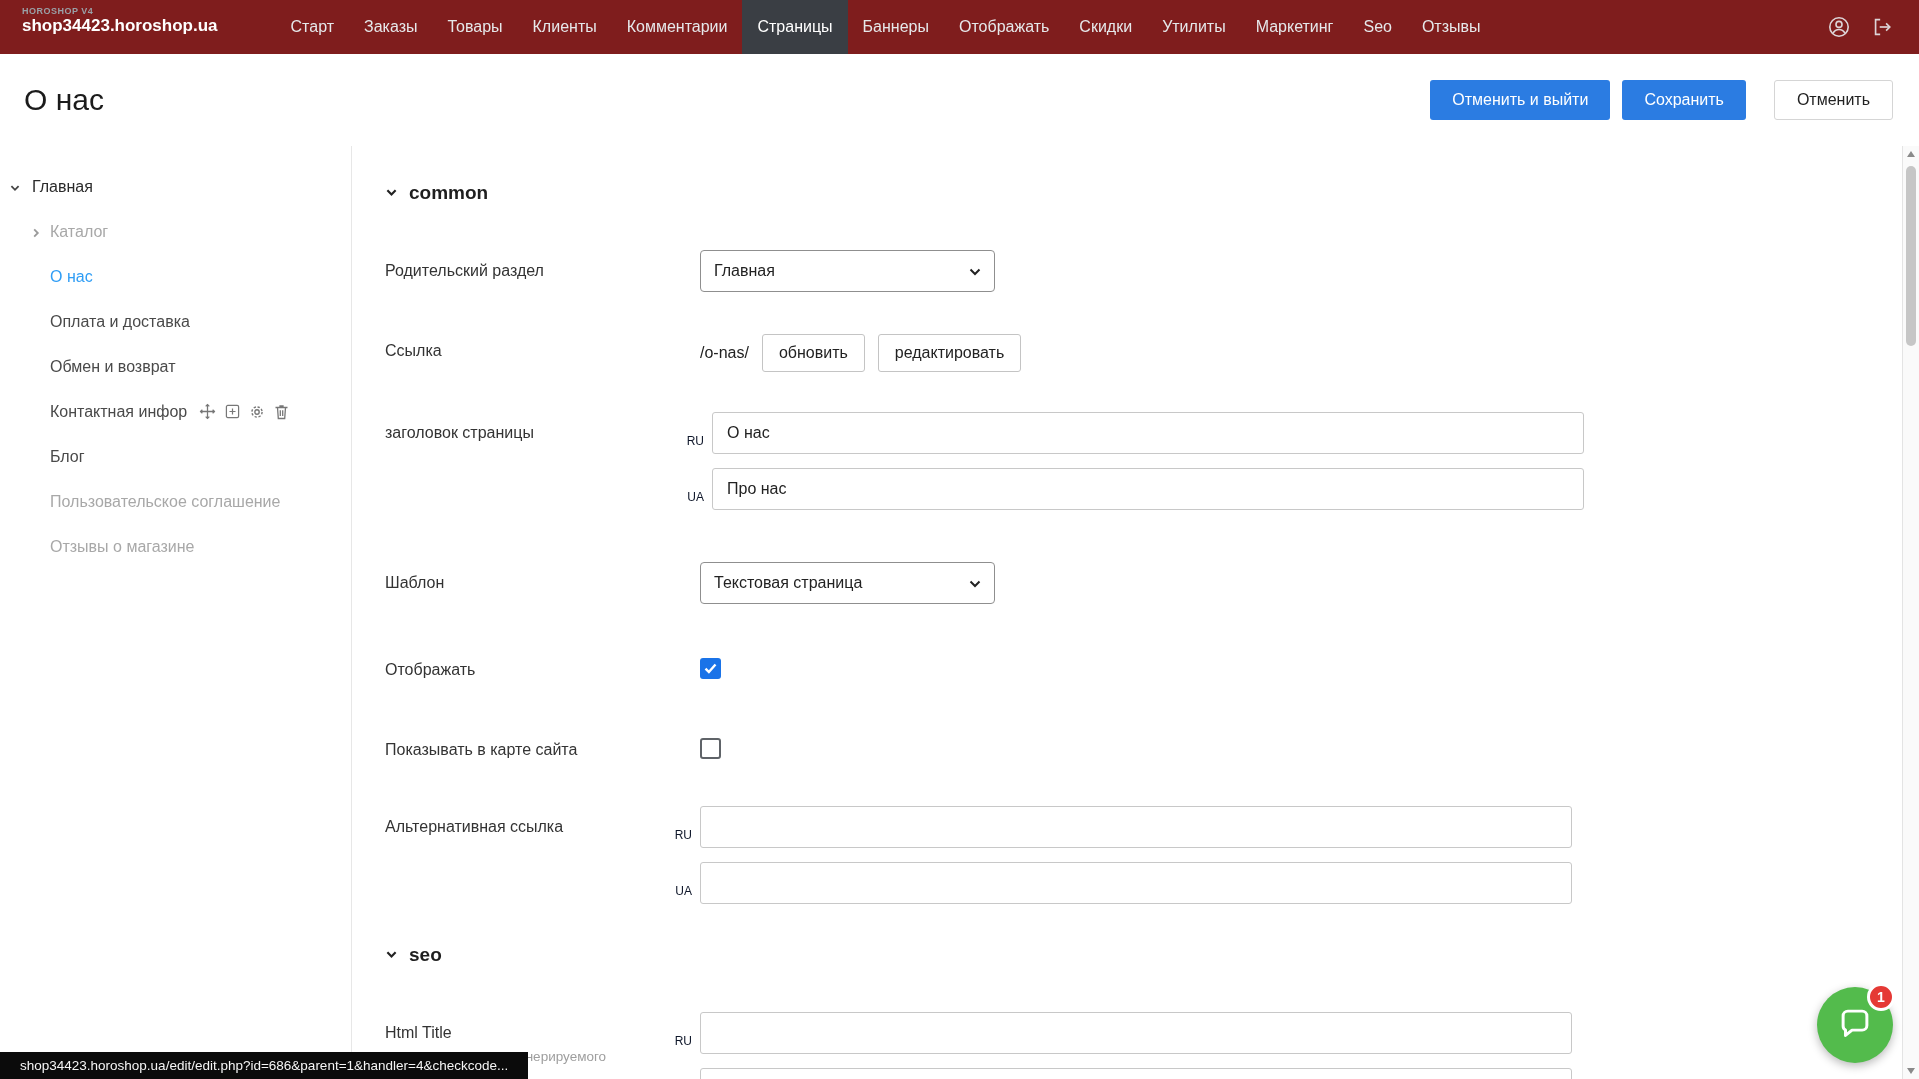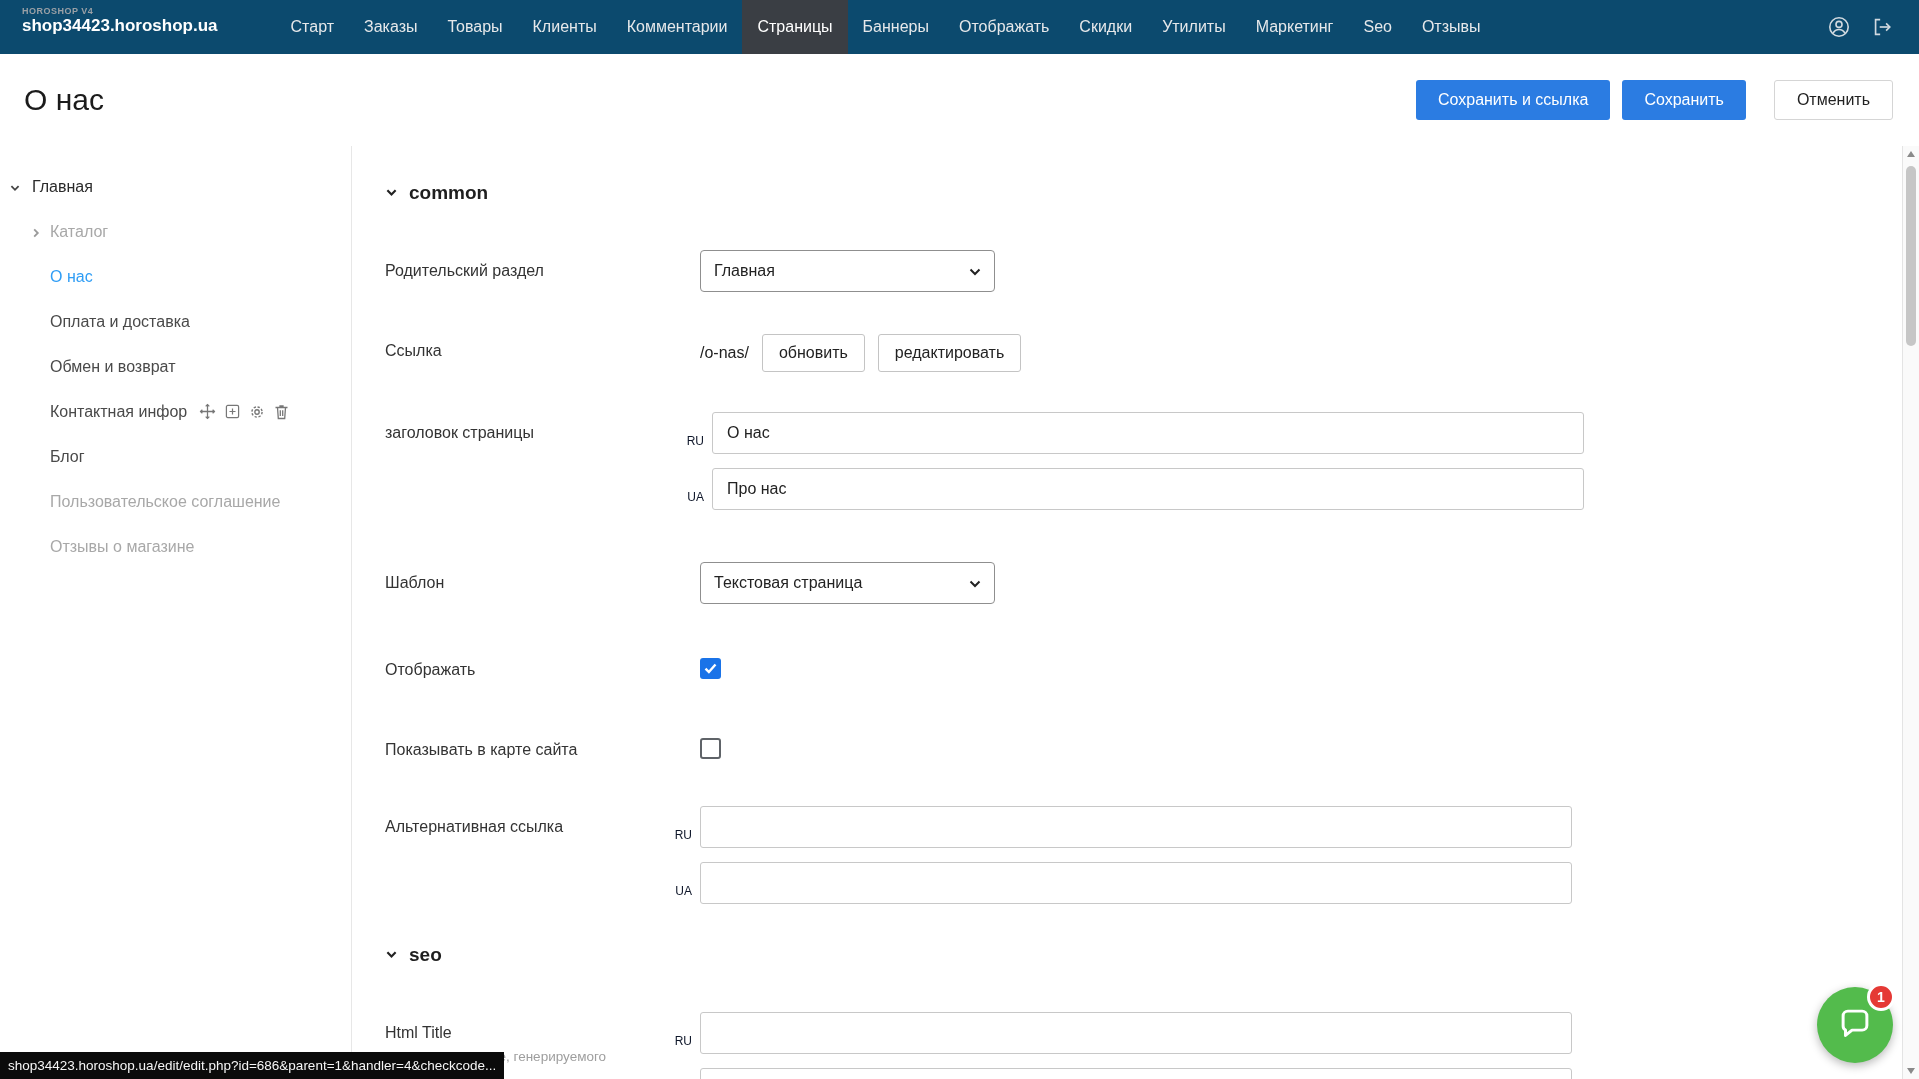--- a/index.html
+++ b/index.html
@@ -4,21 +4,21 @@
 <title>О нас</title>
 <style>
   * { box-sizing: border-box; }
   html,body { margin:0; padding:0; }
   body {
     width:1919px; height:1079px; overflow:hidden; position:relative;
     background:#fff; font-family:"Liberation Sans","DejaVu Sans",sans-serif; color:#222;
   }
 
   
-  .topbar { height:54px; background:#0c4a6e; display:flex; align-items:stretch; color:#fff; }
+  .topbar { height:54px; background:#7f1d1d; display:flex; align-items:stretch; color:#fff; }
   .logo { padding:7px 0 0 22px; line-height:1.1; cursor:pointer; }
   .logo-top { font-size:9px; color:#9aa0a6; letter-spacing:.5px; font-weight:700; }
   .logo-domain { font-size:17px; font-weight:700; color:#fff; }
   .topnav { display:flex; align-items:stretch; margin-left:58px; }
   .navitem { display:flex; align-items:center; padding:0 15px; font-size:16px; color:#e6e8ea; cursor:pointer; white-space:nowrap; }
   .navitem.active { background:#3a3e44; color:#fff; }
   .topbar-right { margin-left:auto; display:flex; align-items:center; gap:20px; padding-right:26px; }
   .topicon { display:flex; align-items:center; cursor:pointer; opacity:.9; }
 
   
@@ -78,21 +78,21 @@
   
   .vscroll { width:17px; flex:none; background:#fafafa; border-left:1px solid #e4e4e4; position:relative; }
   .sb-up { width:0; height:0; border-left:4px solid transparent; border-right:4px solid transparent;
            border-bottom:6px solid #8a8a8a; position:absolute; top:5px; left:4px; }
   .sb-down { width:0; height:0; border-left:4px solid transparent; border-right:4px solid transparent;
            border-top:6px solid #8a8a8a; position:absolute; bottom:5px; left:4px; }
   .sb-thumb { position:absolute; top:20px; left:3px; width:10px; height:180px; background:#c6c6c6; border-radius:6px; cursor:pointer; }
 
   
   .statusbar { position:absolute; left:0; bottom:0; background:#0b0b0b; color:#f5f5f5; font-size:13.5px;
-               padding:6px 8px; z-index:20; white-space:nowrap; }
+               padding:6px 20px; z-index:20; white-space:nowrap; }
 
   
   .chat { position:absolute; right:26px; bottom:16px; width:76px; height:76px; border-radius:50%;
           background:#53bb4c; display:flex; align-items:center; justify-content:center;
           box-shadow:0 3px 10px rgba(0,0,0,.28); cursor:pointer; z-index:30; }
   .chat-badge { position:absolute; top:-4px; right:-2px; width:28px; height:28px; border-radius:50%;
                 background:#e53935; border:3px solid #fff; color:#fff; font-size:14px; font-weight:700;
                 display:flex; align-items:center; justify-content:center; }
 </style>
 </head>
@@ -132,21 +132,21 @@
         <path d="M9.5 12H20"></path>
         <path d="M16.5 8l4 4-4 4"></path>
       </svg>
     </span>
   </div>
 </header>
 
 <div class="pagehead">
   <h1 class="page-title">О нас</h1>
   <div class="head-actions">
-    <button class="btn btn-blue">Сохранить и ссылка</button>
+    <button class="btn btn-blue">Отменить и выйти</button>
     <button class="btn btn-blue">Сохранить</button>
     <button class="btn btn-plain">Отменить</button>
   </div>
 </div>
 
 <div class="content">
 
   <aside class="sidebar">
     <div class="tree-item lvl0">
       <span class="chev">

